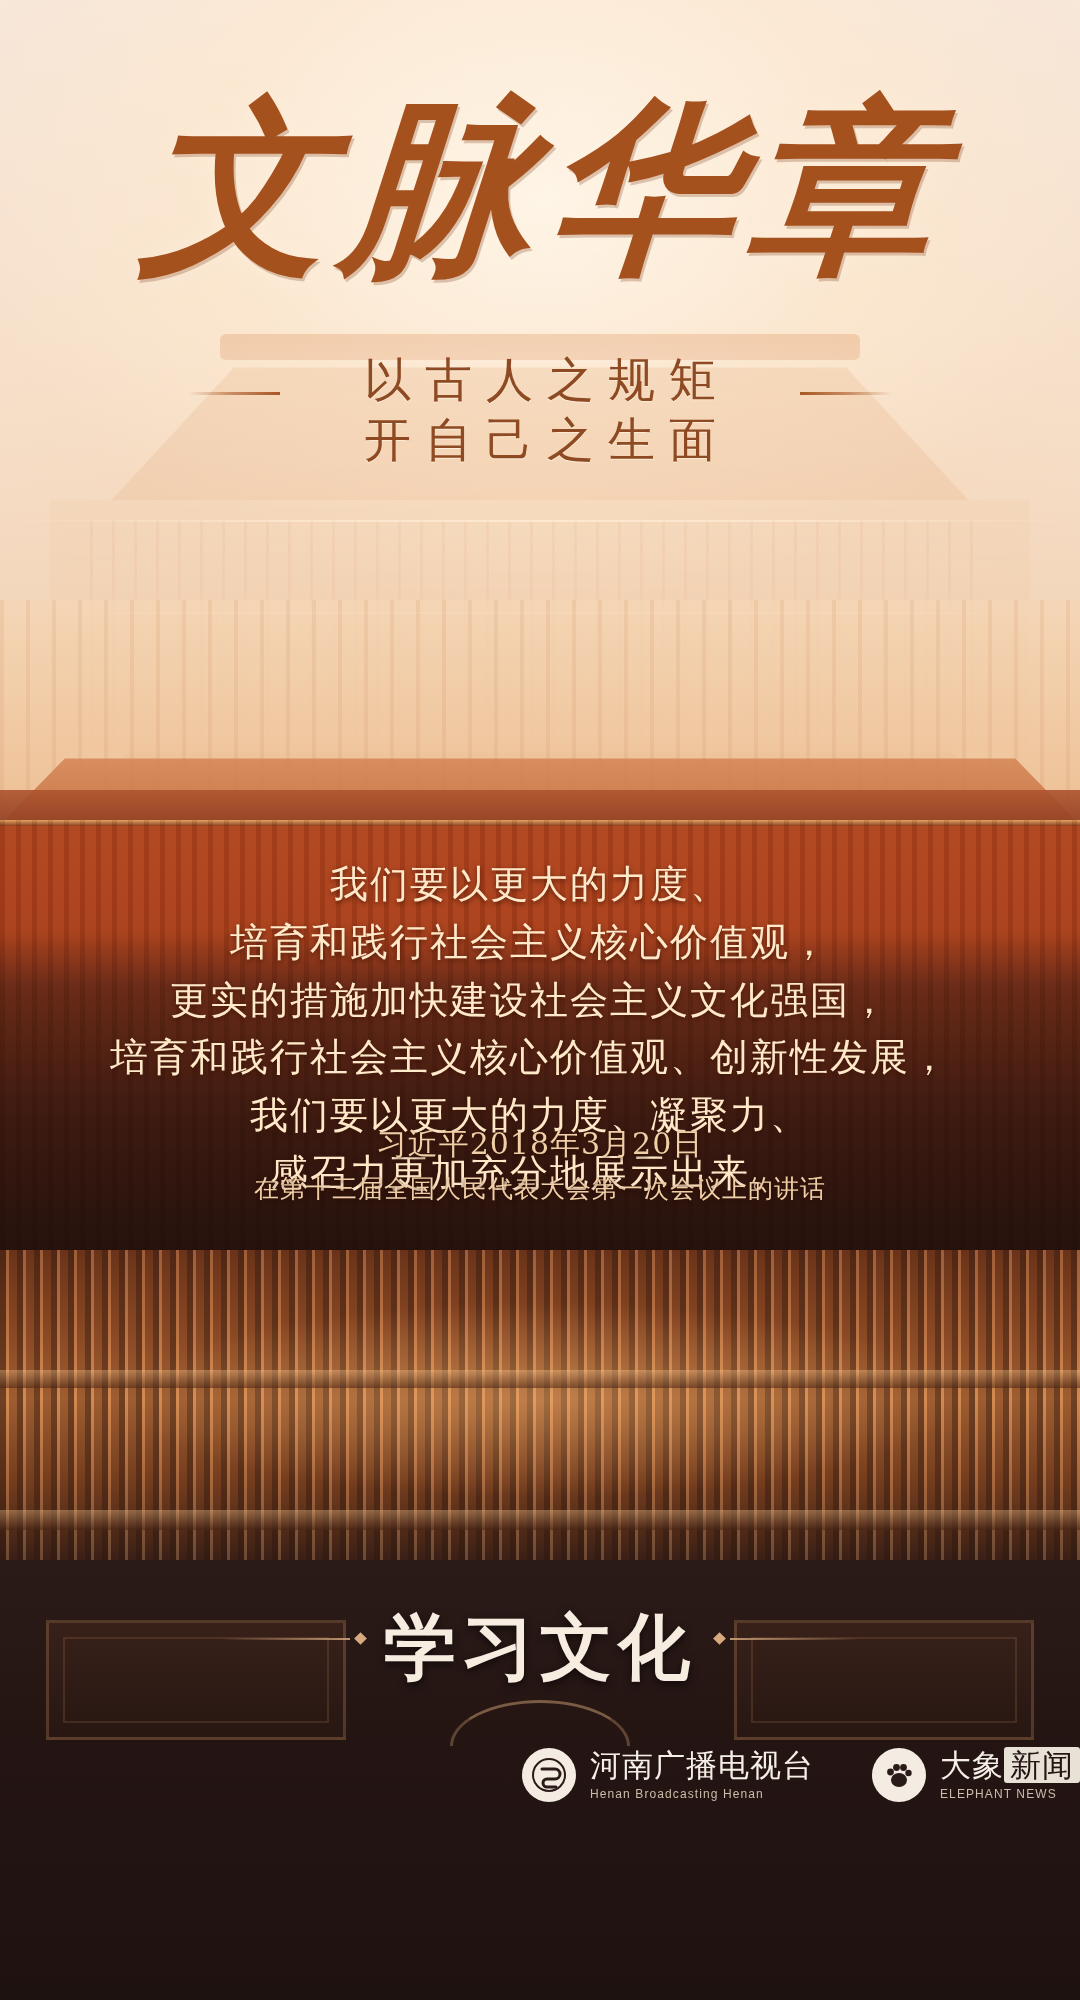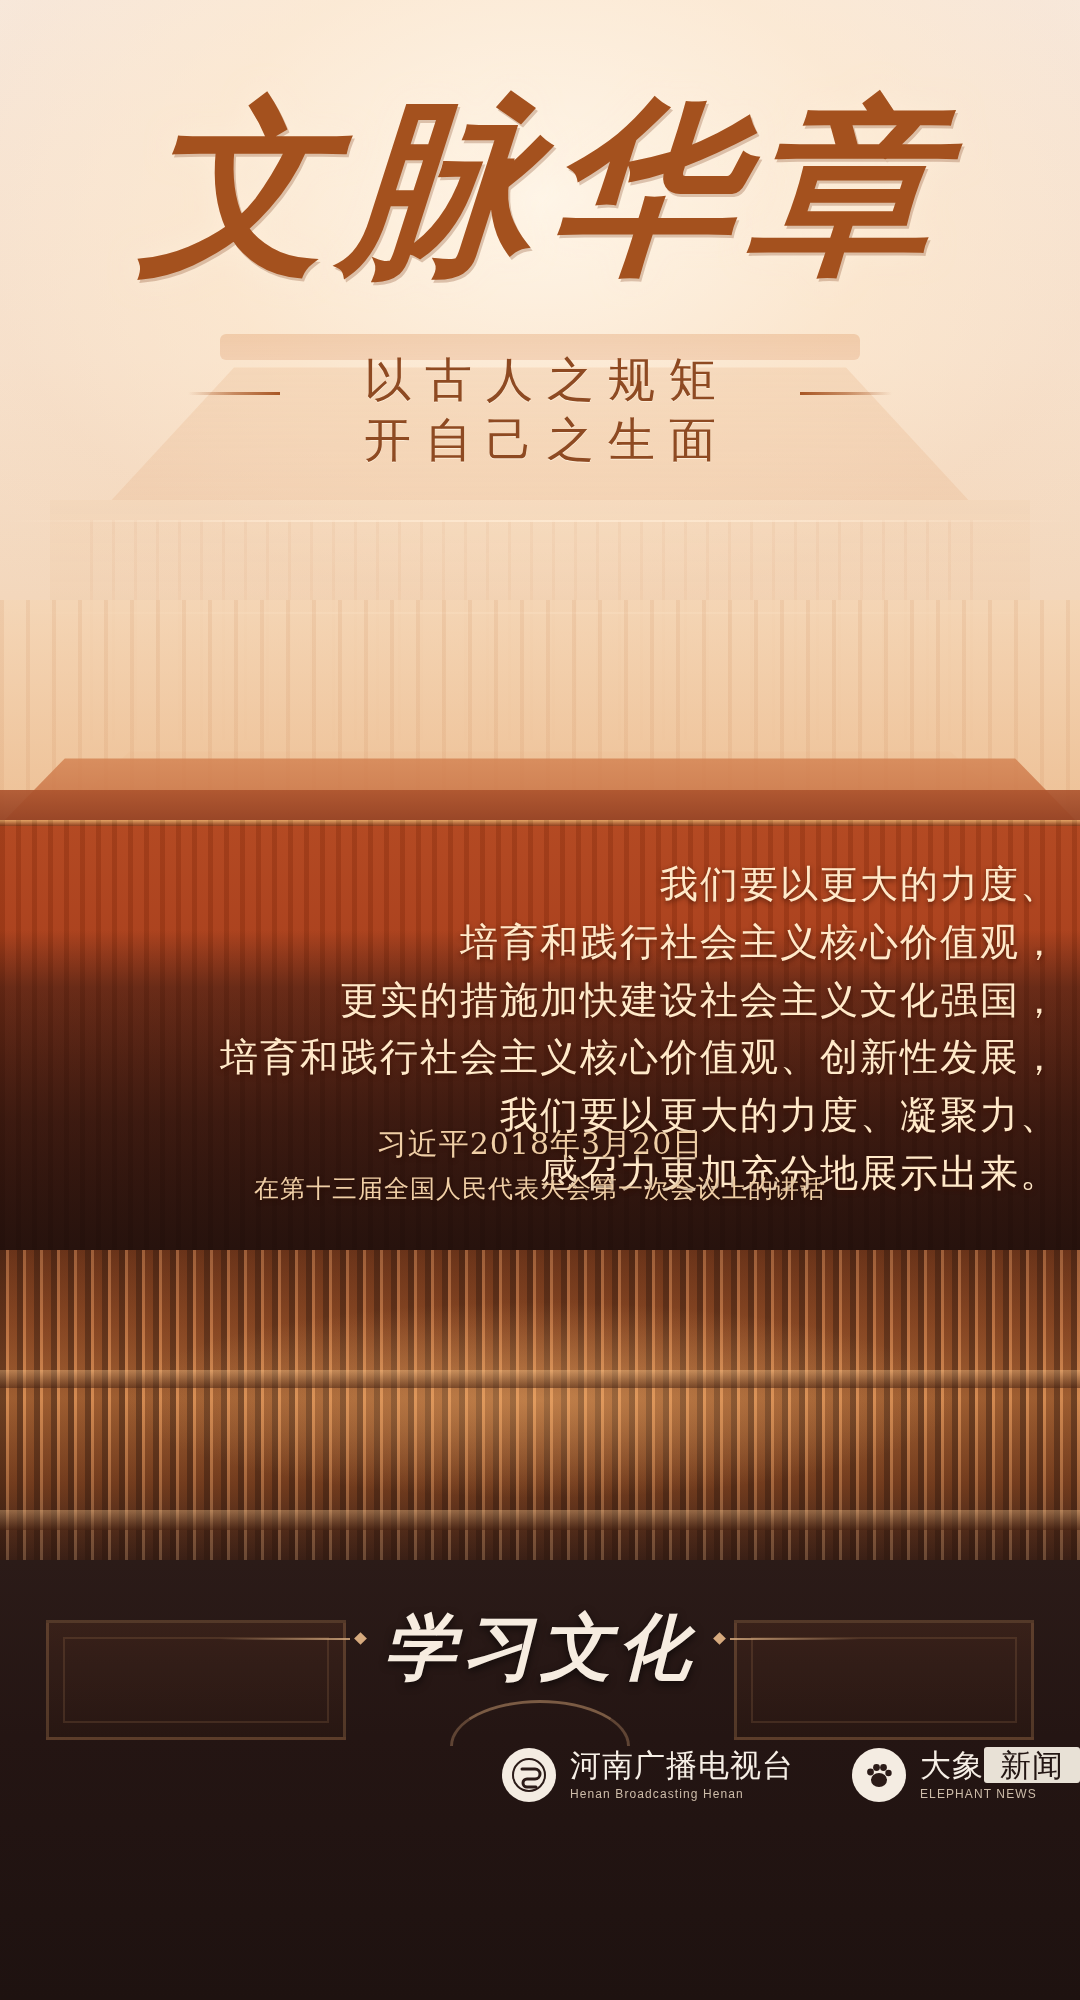--- a/index.html
+++ b/index.html
@@ -133,21 +133,21 @@
     position:absolute; left:0; top:0; width:1080px; height:6px;
     background:linear-gradient(180deg,#e2a060,#8c3b18);
   }
   .dark-overlay {
     position:absolute; left:0; top:930px; width:1080px; height:320px; z-index:5;
     background:linear-gradient(180deg, rgba(30,18,16,0.0) 0%, rgba(30,18,16,0.45) 18%, rgba(26,15,13,0.72) 60%, rgba(22,13,11,0.82) 100%);
     pointer-events:none;
   }
   .quote-text {
     position:absolute; left:0; top:856px; width:1060px; z-index:7;
-    text-align:right;
+    text-align:center;
     font-family:"DejaVu Serif", serif;
     font-size:38px; line-height:1.52;
     color:#ffe9c9;
     letter-spacing:2px;
     text-shadow:0 2px 5px rgba(60,18,6,0.75);
   }
   .quote-attrib {
     position:absolute; left:0; top:1120px; width:1080px; z-index:7;
     text-align:center;
     font-family:"DejaVu Serif", serif;
@@ -194,21 +194,21 @@
     content:""; position:absolute; left:14px; top:14px; right:14px; bottom:14px;
     border:2px solid rgba(190,140,95,0.18);
   }
 
   .brand-wrap {
     position:absolute; left:0; top:1600px; width:1080px; z-index:8; text-align:center;
   }
   .brand-cal {
     display:inline-block;
     font-family:"DejaVu Serif", serif;
-    font-style:italic; font-weight:700;
+    font-weight:700;
     font-size:72px; letter-spacing:6px;
     color:#f6ece0;
     text-shadow:0 3px 8px rgba(0,0,0,0.6);
   }
   .brand-rule {
     position:absolute; top:1638px; width:1080px; left:0; z-index:8;
   }
   .brand-rule i {
     position:absolute; display:block; height:2px; width:130px;
     background:linear-gradient(90deg, rgba(214,170,126,0) 0%, rgba(214,170,126,0.85) 100%);
@@ -241,21 +241,21 @@
   }
   .logo .mark {
     width:54px; height:54px; border-radius:50%;
     background:#f4ece2; color:#2b1b18;
     display:flex; align-items:center; justify-content:center;
     font-size:30px; font-weight:700; font-family:"DejaVu Sans", sans-serif;
   }
   .logo .mark.paw { font-size:26px; }
   .logo .txt { text-align:left; line-height:1.15; }
   .logo .txt .cn { font-size:31px; font-family:"DejaVu Serif", serif; letter-spacing:1px; color:#f6efe6; }
-  .logo .txt .cn .hl { background:#e8e1d6; color:#231613; padding:0 16px; border-radius:3px; }
+  .logo .txt .cn .hl { background:#e8e1d6; color:#231613; padding:0 6px; border-radius:3px; }
   .logo .txt .en { font-size:12px; letter-spacing:1.1px; font-family:"Liberation Sans", sans-serif; color:#cdbca9; margin-top:4px; }
 </style>
 </head>
 <body>
 
 <div id="poster">
 
   <div class="sky-glow"></div>
 
   <div class="palace-bg">

